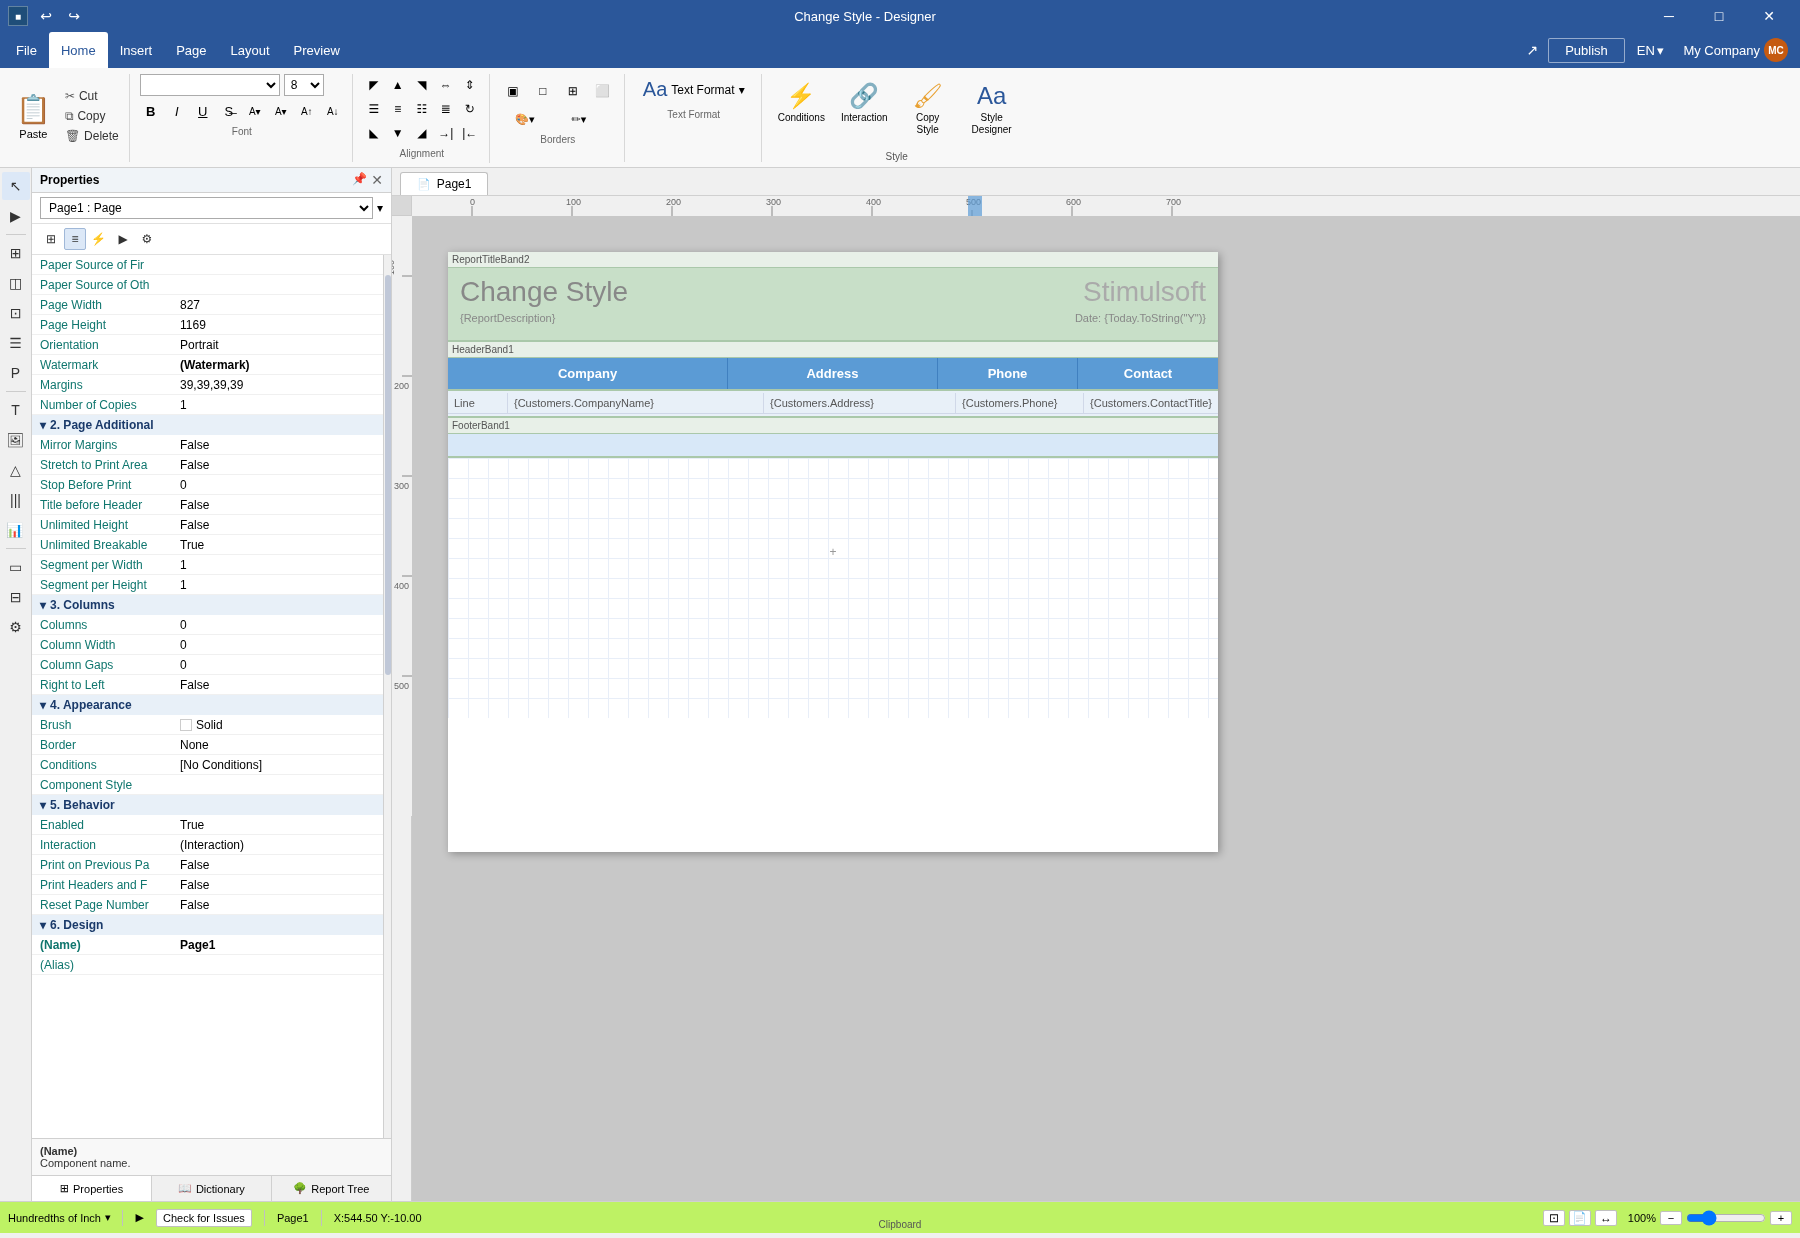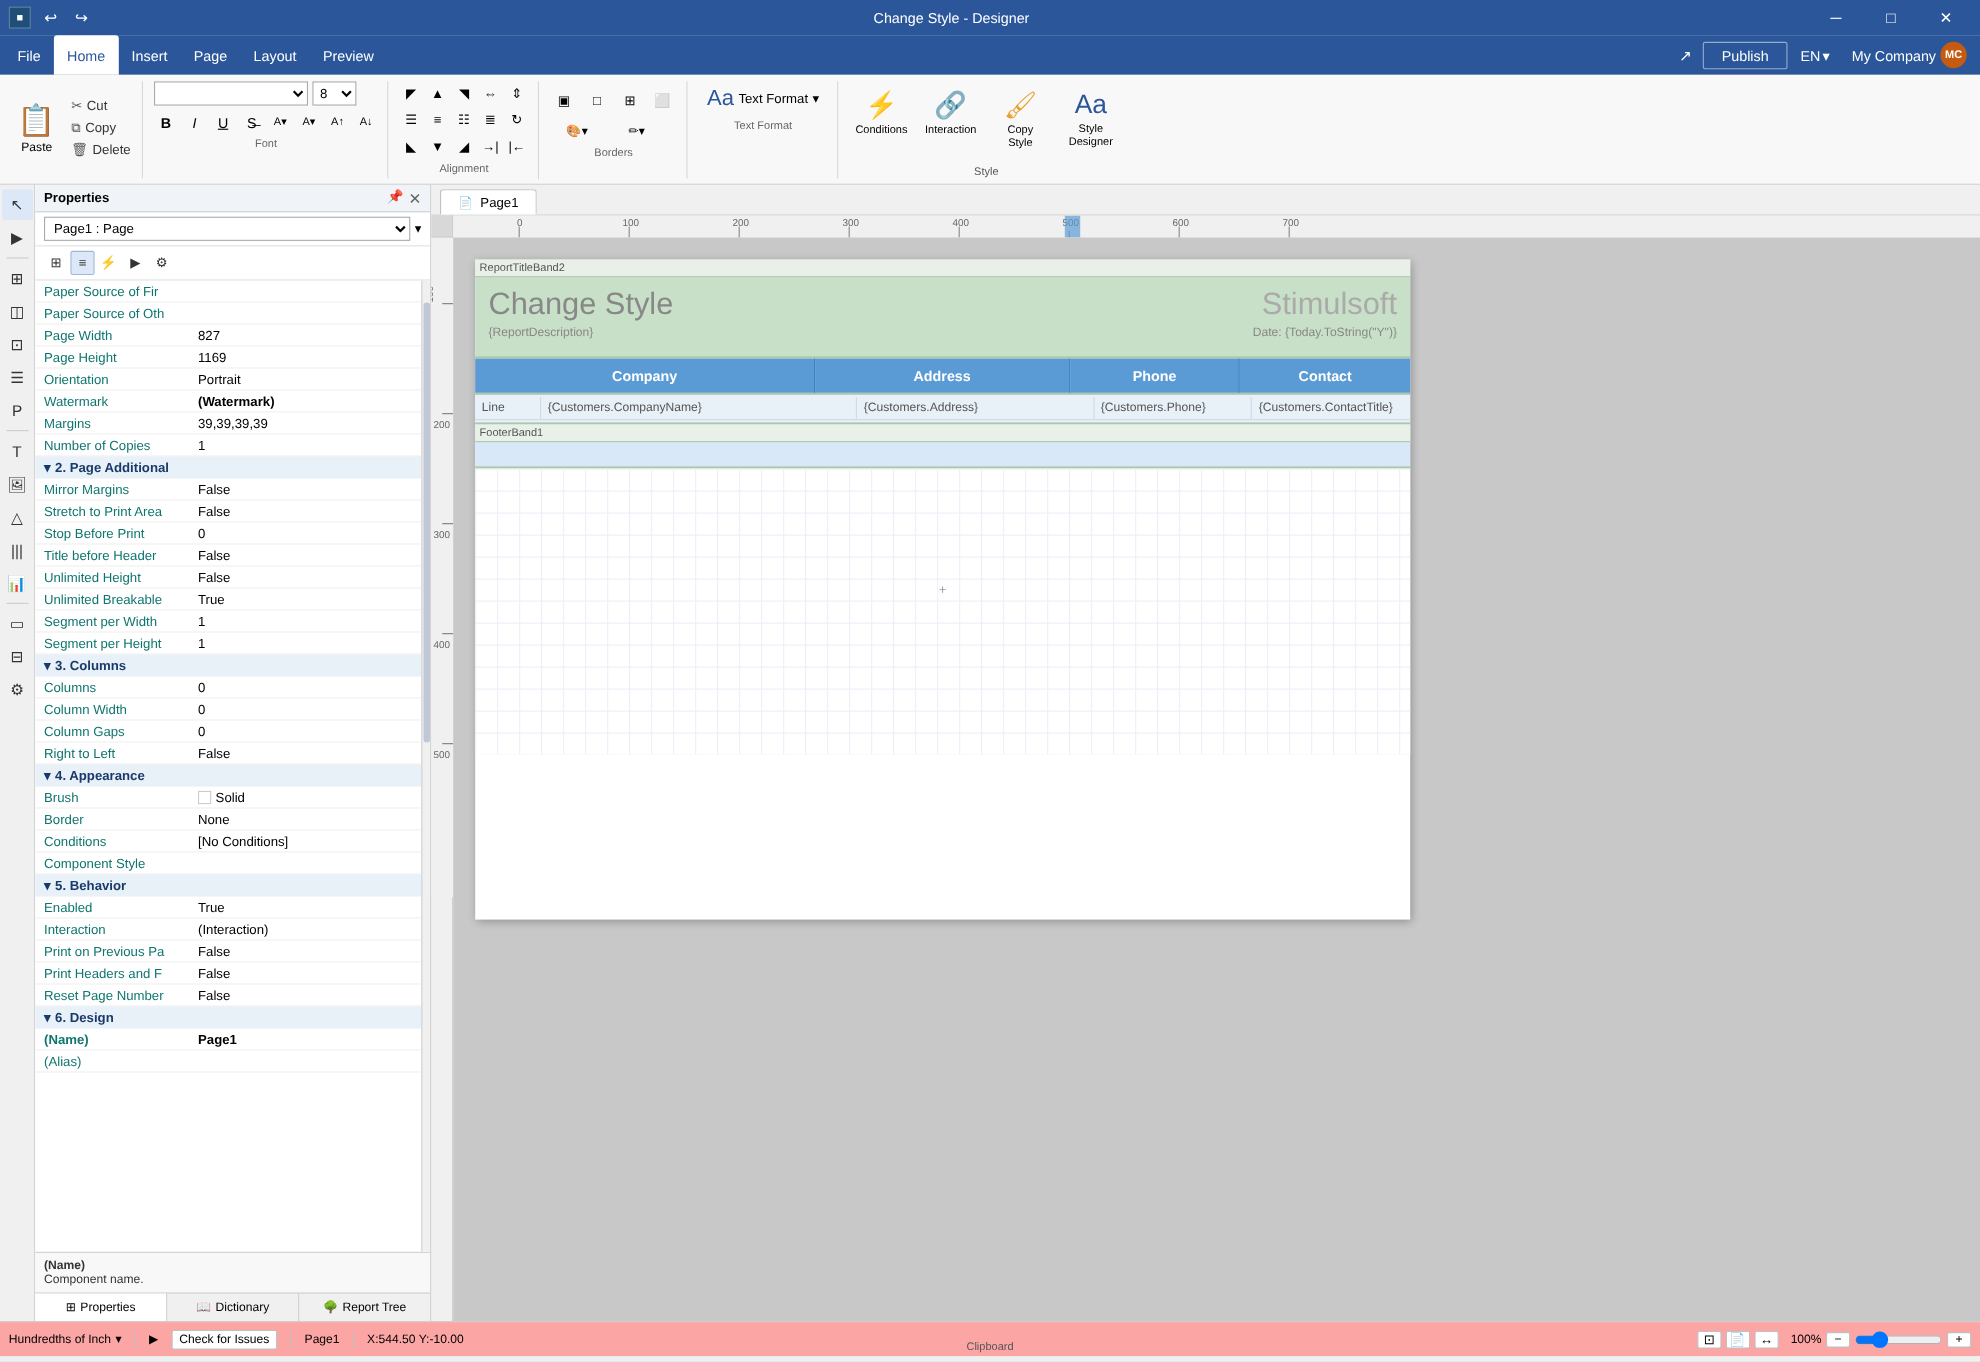--- a/index.html
+++ b/index.html
@@ -332,24 +332,24 @@
     }
 
     
     .canvas-scroll {
       flex: 1;
       overflow: auto;
       display: flex;
     }
     .canvas-page {
       background: white;
-      margin: 20px;
+      margin: 36px;
       box-shadow: 2px 2px 8px rgba(0,0,0,0.3);
       position: relative;
-      width: 850px;
+      width: 770px;
       min-height: 600px;
       flex-shrink: 0;
     }
 
     
     .band-label {
       font-size: 10px;
       color: #555;
       padding: 2px 4px;
       background: #e8f0e8;
@@ -429,21 +429,21 @@
       padding: 4px 6px;
       font-size: 11px;
       color: #555;
       border-right: 1px solid #d0d8e8;
     }
     .data-cell:last-child { border-right: none; }
 
     
     .status-bar {
       height: 32px;
-      background: #fca5a5;
+      background: #bef264;
       border-top: 1px solid #d0d0d0;
       display: flex;
       align-items: center;
       padding: 0 8px;
       gap: 12px;
       font-size: 11px;
     }
     .status-item { display: flex; align-items: center; gap: 4px; }
     .status-sep { width: 1px; height: 16px; background: #c0c0c0; }
     .status-right { margin-left: auto; display: flex; align-items: center; gap: 8px; }
@@ -994,20 +994,21 @@
                   <span class="report-date">Date: {Today.ToString("Y")}</span>
                 </div>
               </div>
 
               <div style="position:absolute;right:50%;top:50%;transform:translate(50%,-50%);">
                 <span style="color:#999;font-size:12px;">+</span>
               </div>
             </div>
 
             <div class="header-band">
+              <div class="band-label">HeaderBand1</div>
               <div class="header-content">
                 <div class="header-cell">Company</div>
                 <div class="header-cell">Address</div>
                 <div class="header-cell">Phone</div>
                 <div class="header-cell">Contact</div>
               </div>
             </div>
 
             <div class="data-band">
               <div class="data-band-content">

